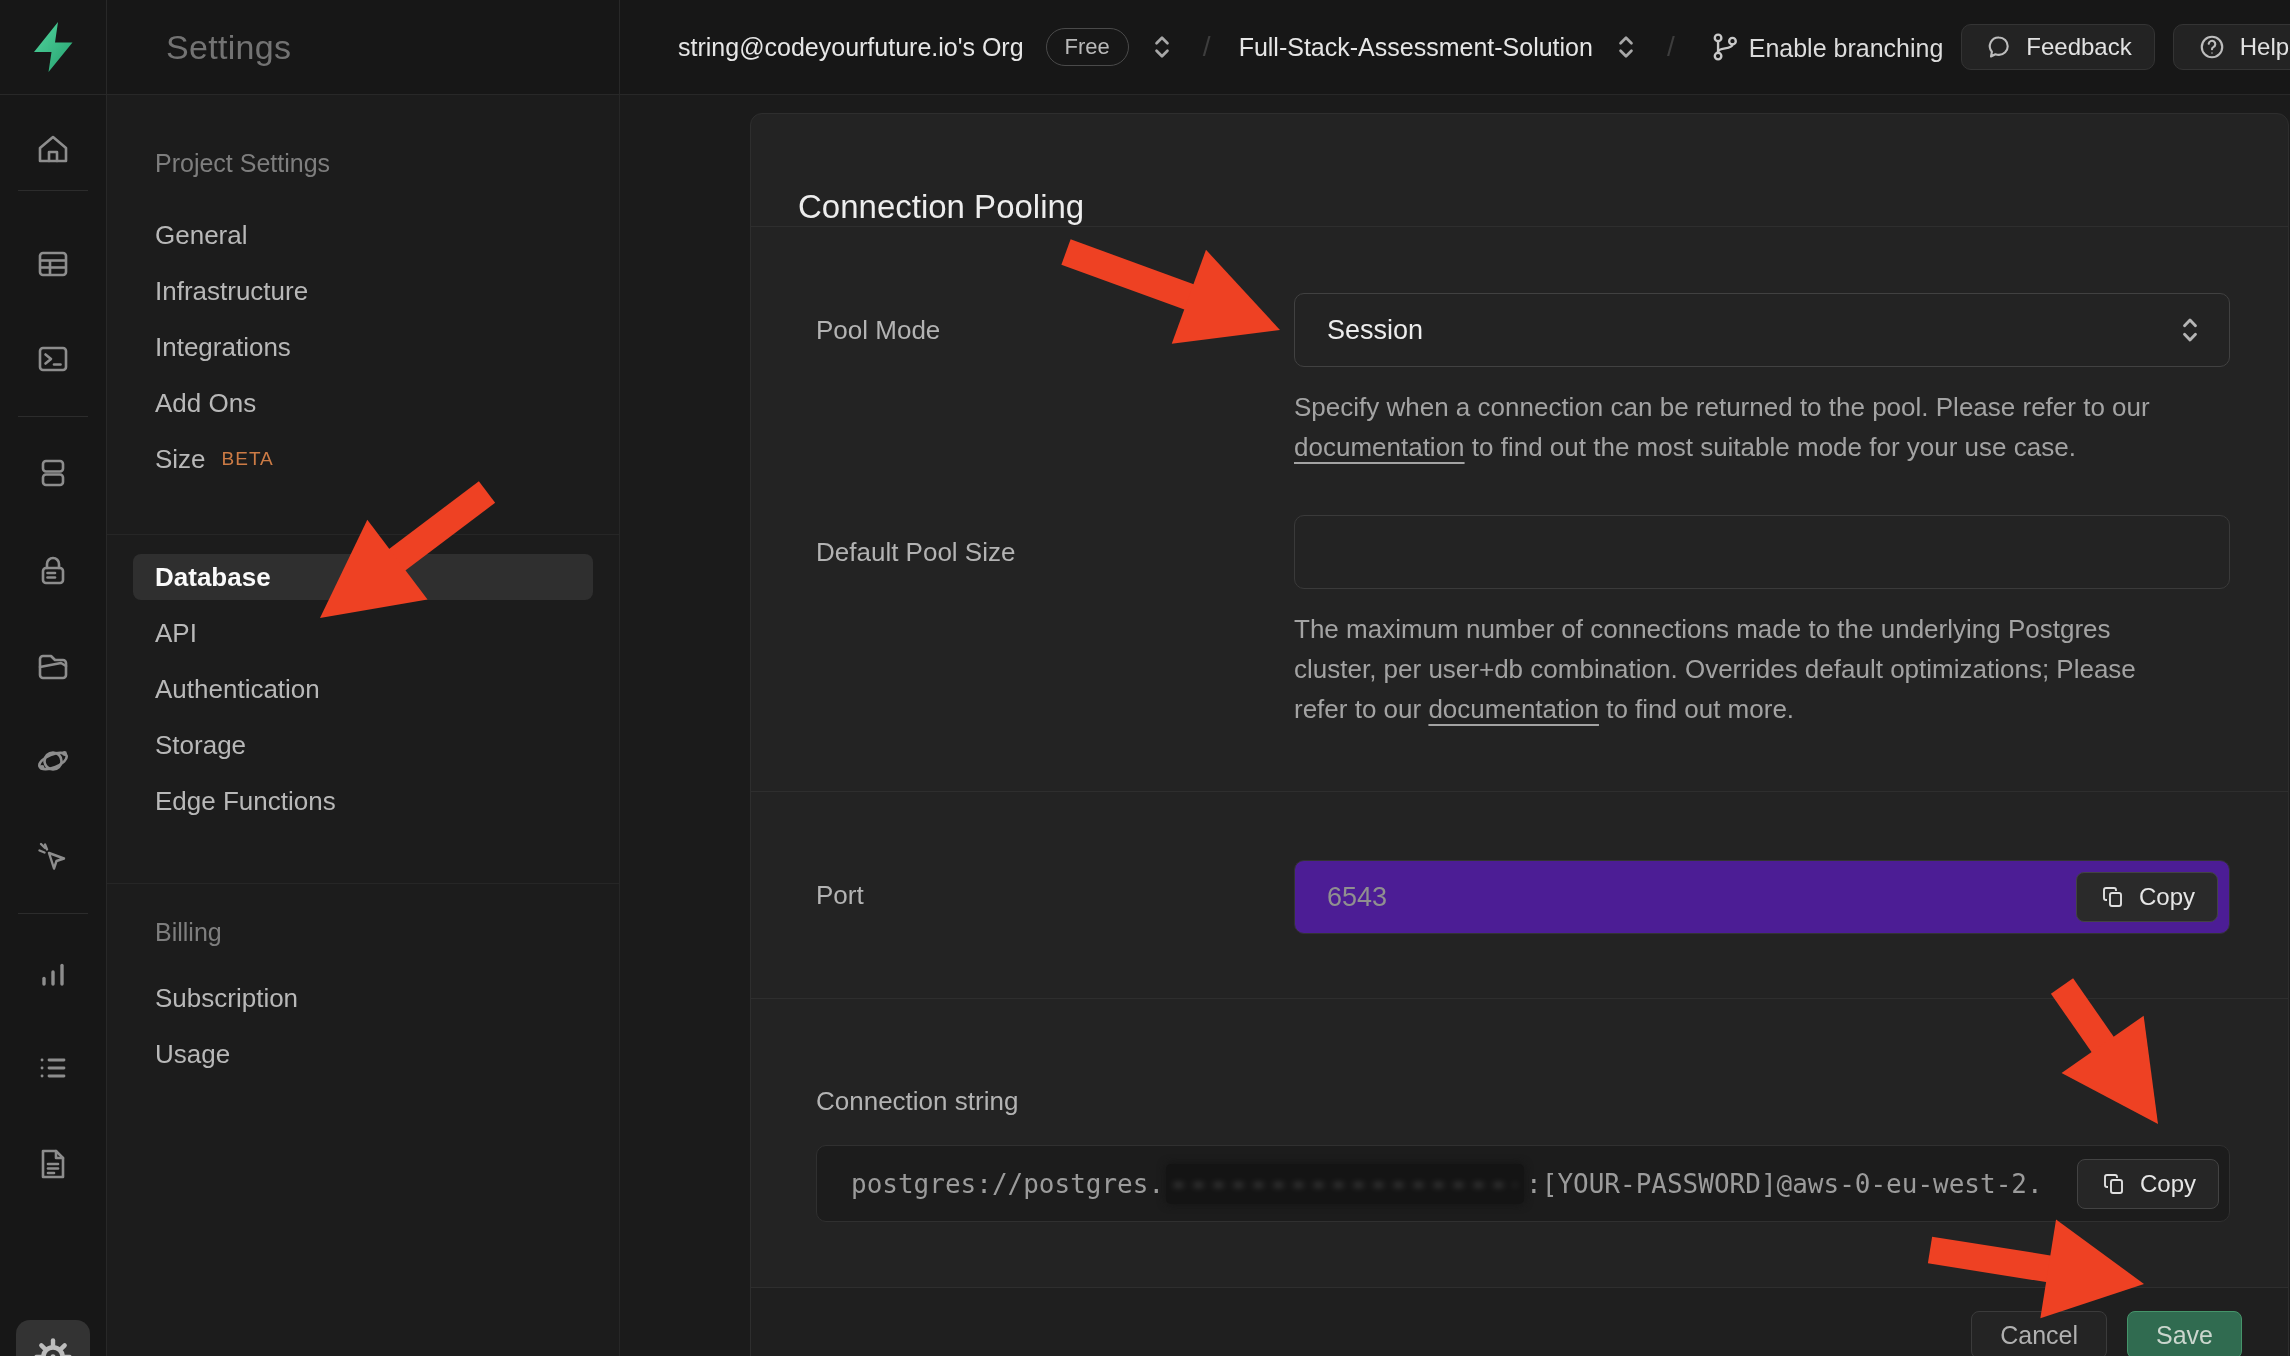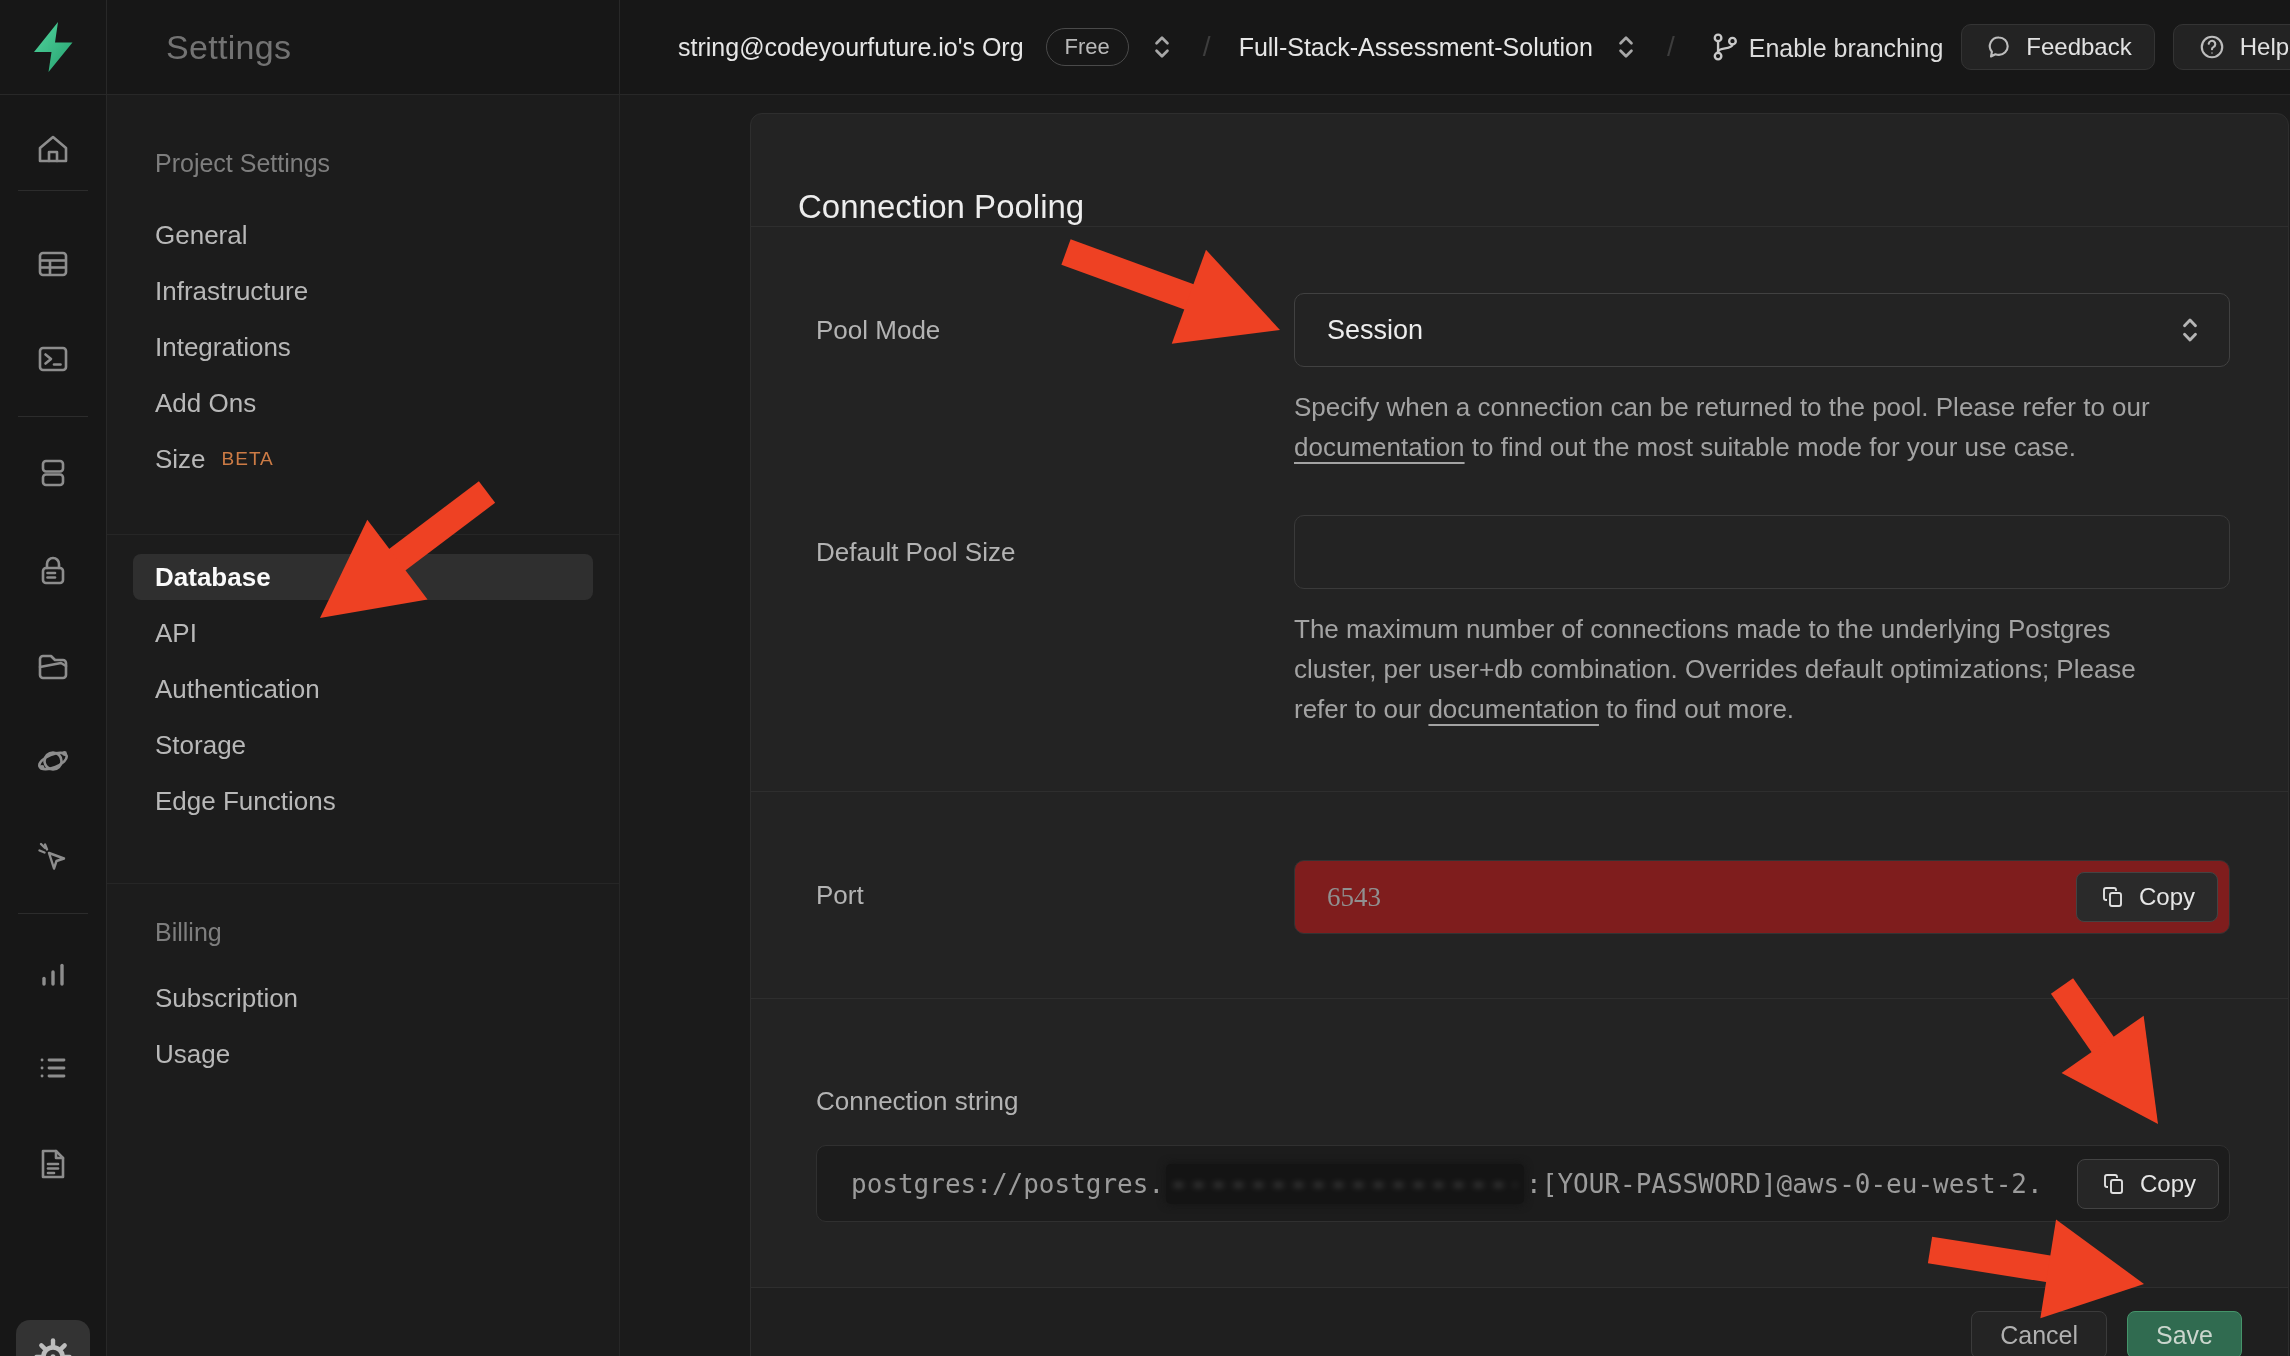--- a/index.html
+++ b/index.html
@@ -58,21 +58,21 @@
     display:flex; align-items:center; padding:0 32px; cursor:pointer; }
   .select-value { font-size:27px; color:#ededed; }
   .select-chevrons { position:absolute; right:26px; top:50%; transform:translateY(-50%); }
   .desc { margin-top:20px; font-size:26px; line-height:40px; color:#a3a3a3; max-width:900px; }
   .desc .doclink { text-decoration:underline; text-underline-offset:6px; cursor:pointer; color:#a3a3a3; }
   .row2 { margin-top:48px; }
   .text-input { width:100%; height:74px; background:#232323; border:1px solid #3a3a3a; border-radius:10px;
     padding:0 32px; font-size:27px; color:#ededed; outline:none; font-family:"Liberation Sans",sans-serif; }
   .port-section { border-top:1px solid #2e2e2e; padding:68px 58px 64px 0; }
   .port-wrap { position:relative; }
-  .port-input { background:#7f1d1d; border:1px solid #333333; color:#909090;font-family:Liberation Serif, serif; }
+  .port-input { background:#4c1d95; border:1px solid #333333; color:#909090; }
   .copy-btn { position:absolute; right:12px; top:50%; transform:translateY(-50%); height:50px; display:flex; align-items:center; gap:12px;
     background:#2a2a2a; border:1px solid #434343; border-radius:8px; padding:0 22px; font-size:24px; color:#e6e6e6; cursor:pointer; }
   .conn-section { border-top:1px solid #2e2e2e; padding:62px 58px 65px 65px; }
   .conn-label { font-size:26px; color:#b3b3b3; line-height:32px;margin-top:24px; }
   .conn-box { position:relative; margin-top:28px; height:77px; background:#1c1c1c; border:1px solid #303030; border-radius:10px;
     display:flex; align-items:center; padding:0 34px; overflow:hidden; white-space:nowrap; }
   .conn-text { font-family:"DejaVu Sans Mono","Liberation Mono",monospace; font-size:26px; color:#9b9b9b; display:flex; align-items:center; }
   .masked { display:inline-block; width:358px; height:40px; margin:0 2px; background:#141414; border-radius:5px;
     position:relative; box-shadow:0 0 8px #141414; vertical-align:middle; }
   .masked::after { content:""; position:absolute; left:8px; right:8px; top:19px; height:4px;

